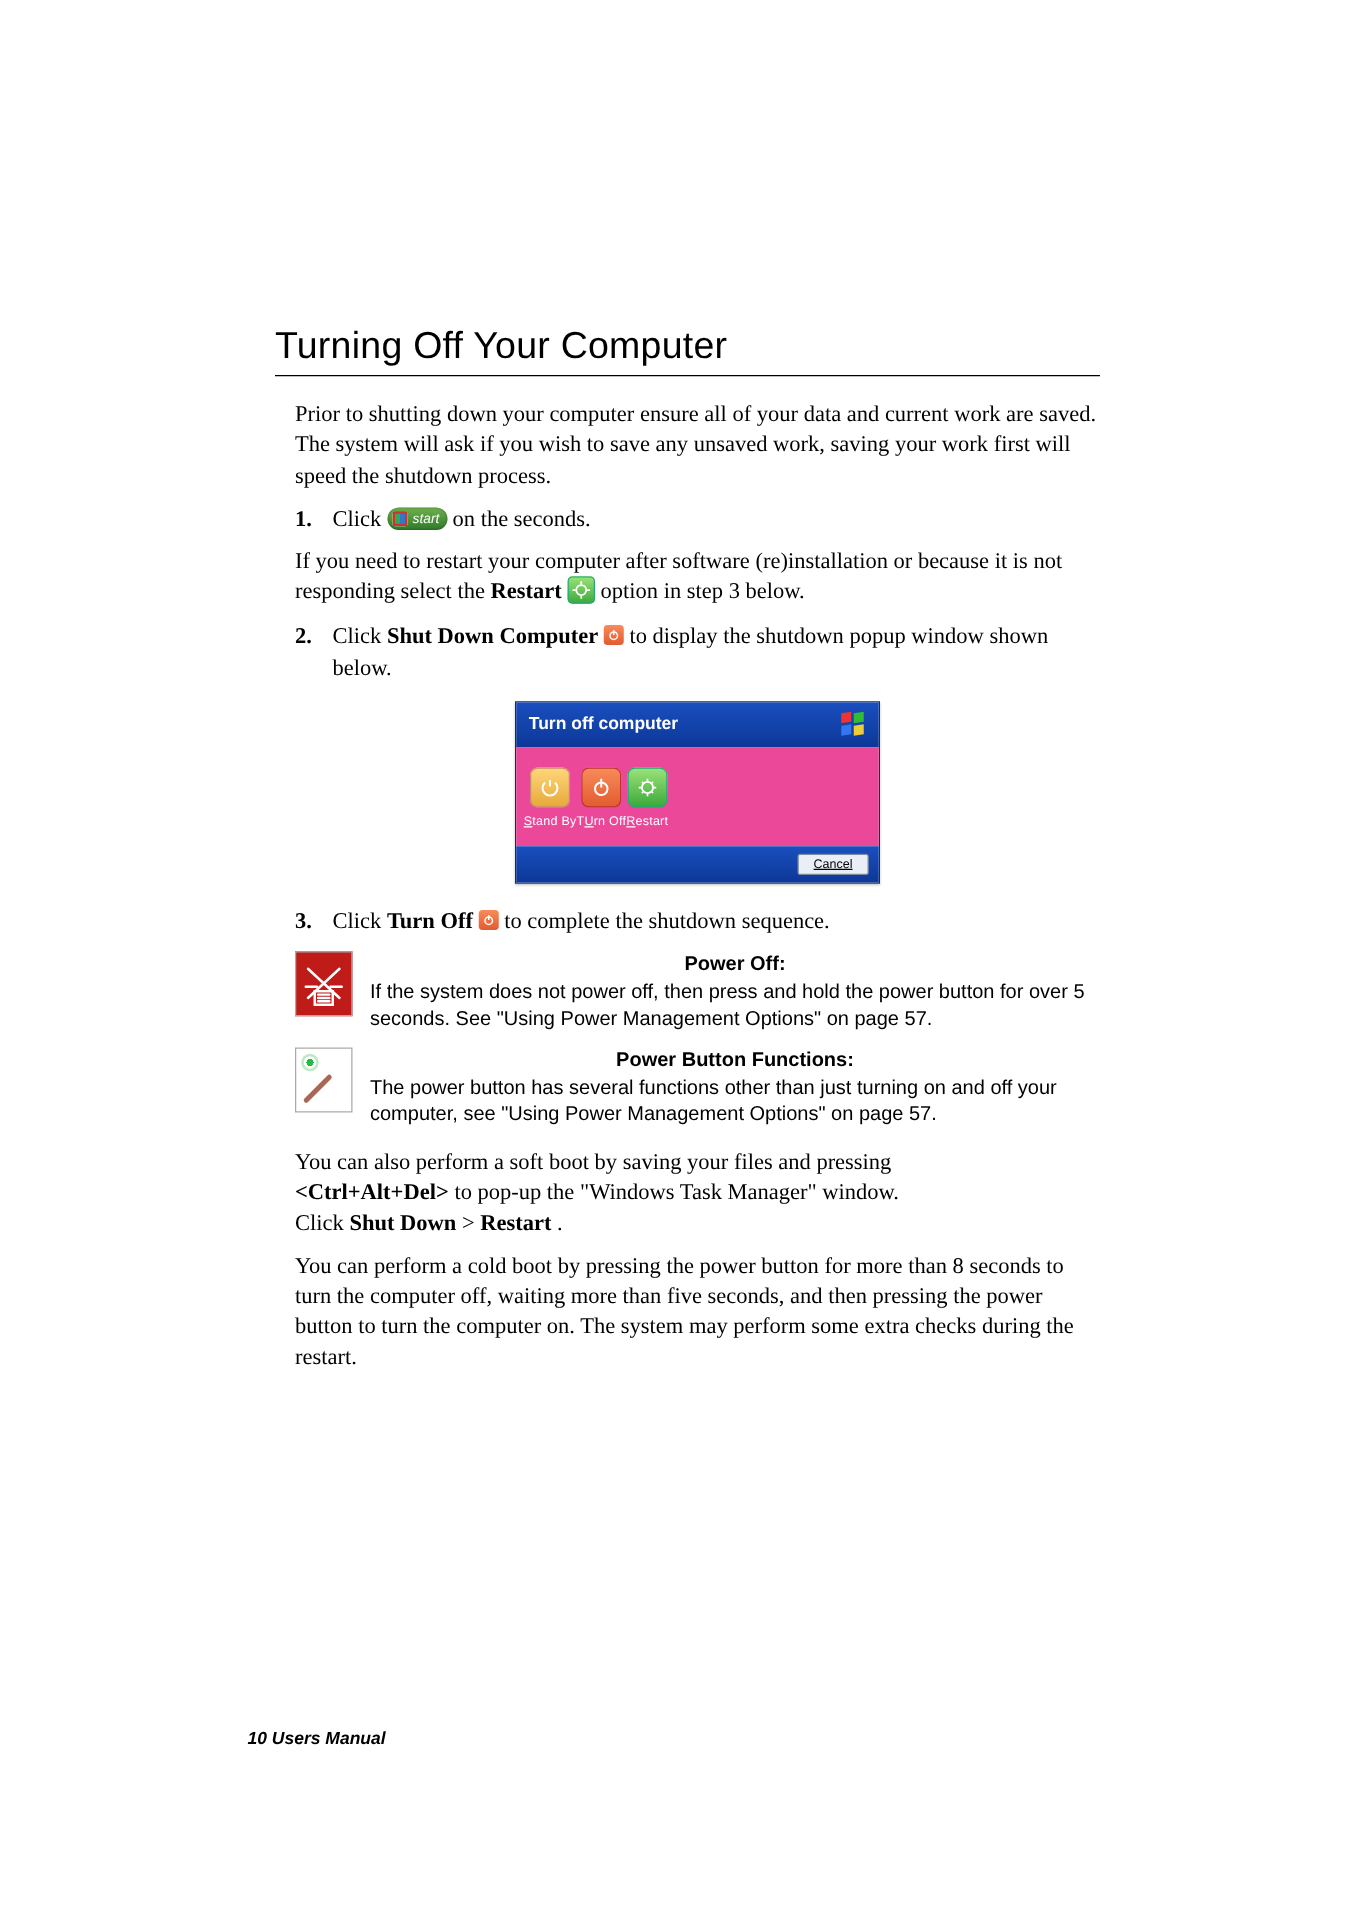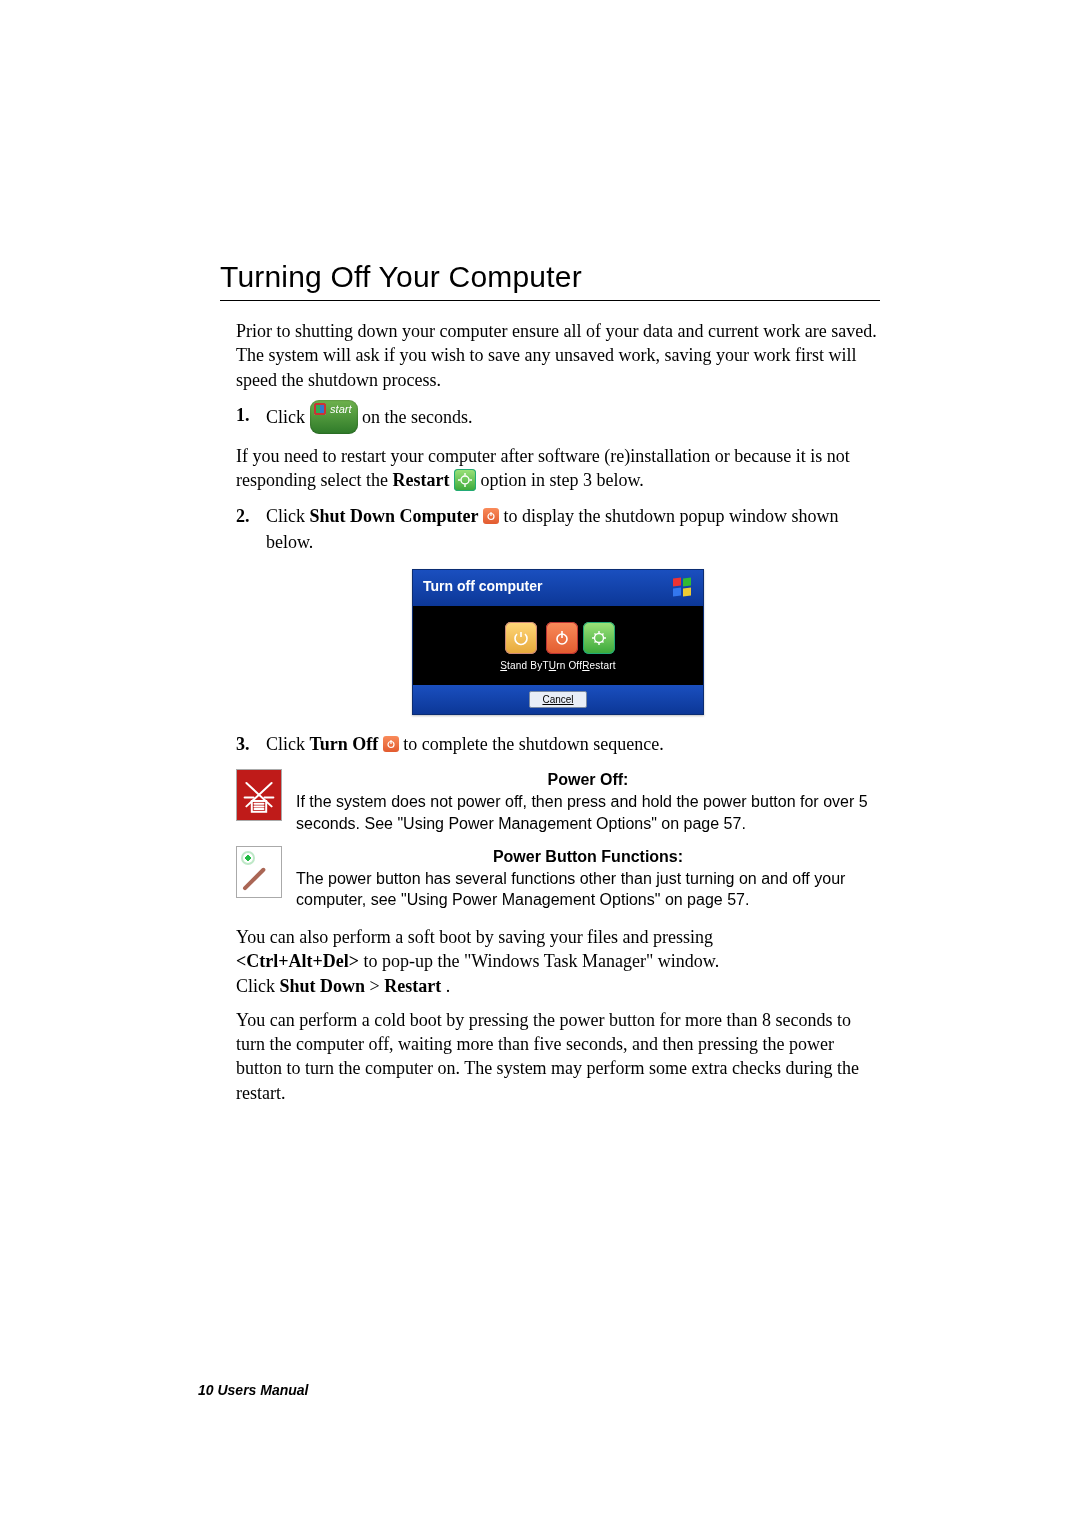--- a/index.html
+++ b/index.html
@@ -48,21 +48,21 @@
   .ol-num { font-weight: bold; min-width: 16px; }
   .ol-body { flex: 1; }
   .inline-icon {
     display: inline-flex;
     vertical-align: middle;
     position: relative;
     top: -2px;
   }
   .start-btn {
     width: 48px;
-    height: 34px;
+    height: 18px;
     border-radius: 9px;
     background: linear-gradient(#6fb24d, #2e7a29);
     color: #fff;
     font-family: Arial, sans-serif;
     font-style: italic;
     font-size: 11px;
     line-height: 18px;
     text-align: right;
     padding-right: 6px;
     box-sizing: border-box;
@@ -116,44 +116,44 @@
     position: relative;
   }
   .flag-icon span {
     position: absolute; width: 8px; height: 8px;
   }
   .flag-icon .r { background:#e33; left:0; top:0; transform:skewY(-8deg);}
   .flag-icon .g { background:#3b3; left:10px; top:0; transform:skewY(-8deg);}
   .flag-icon .b { background:#37e; left:0; top:10px; transform:skewY(-8deg);}
   .flag-icon .y { background:#ec3; left:10px; top:10px; transform:skewY(-8deg);}
   .dialog-body {
-    background: #000000;
+    background: #ec4899;
     padding: 16px 6px 14px 6px;
     display: flex;
-    justify-content: center;
+    justify-content: flex-start;
   }
   .dialog-opt {
     text-align: center;
     color: #fff;
     font-size: 10px;
   }
   .dialog-opt .big {
     width: 32px; height: 32px;
     border-radius: 6px;
     margin: 0 auto 6px auto;
     display: flex;
     align-items: center; justify-content: center;
   }
   .dialog-opt .lbl { letter-spacing: 0.2px; }
   .dialog-opt .lbl u { text-decoration: underline; }
   .dialog-footer {
     background: linear-gradient(#1a4fbf, #0c3797);
     padding: 6px 8px;
     display: flex;
-    justify-content: center;
+    justify-content: flex-end;
     text-decoration: underline;
   }
   .cancel-btn {
     background: #e9eef7;
     border: 1px solid #7a8aa3;
     font-size: 10px;
     font-family: Tahoma, Arial, sans-serif;
     padding: 2px 12px;
     border-radius: 2px;
   }

